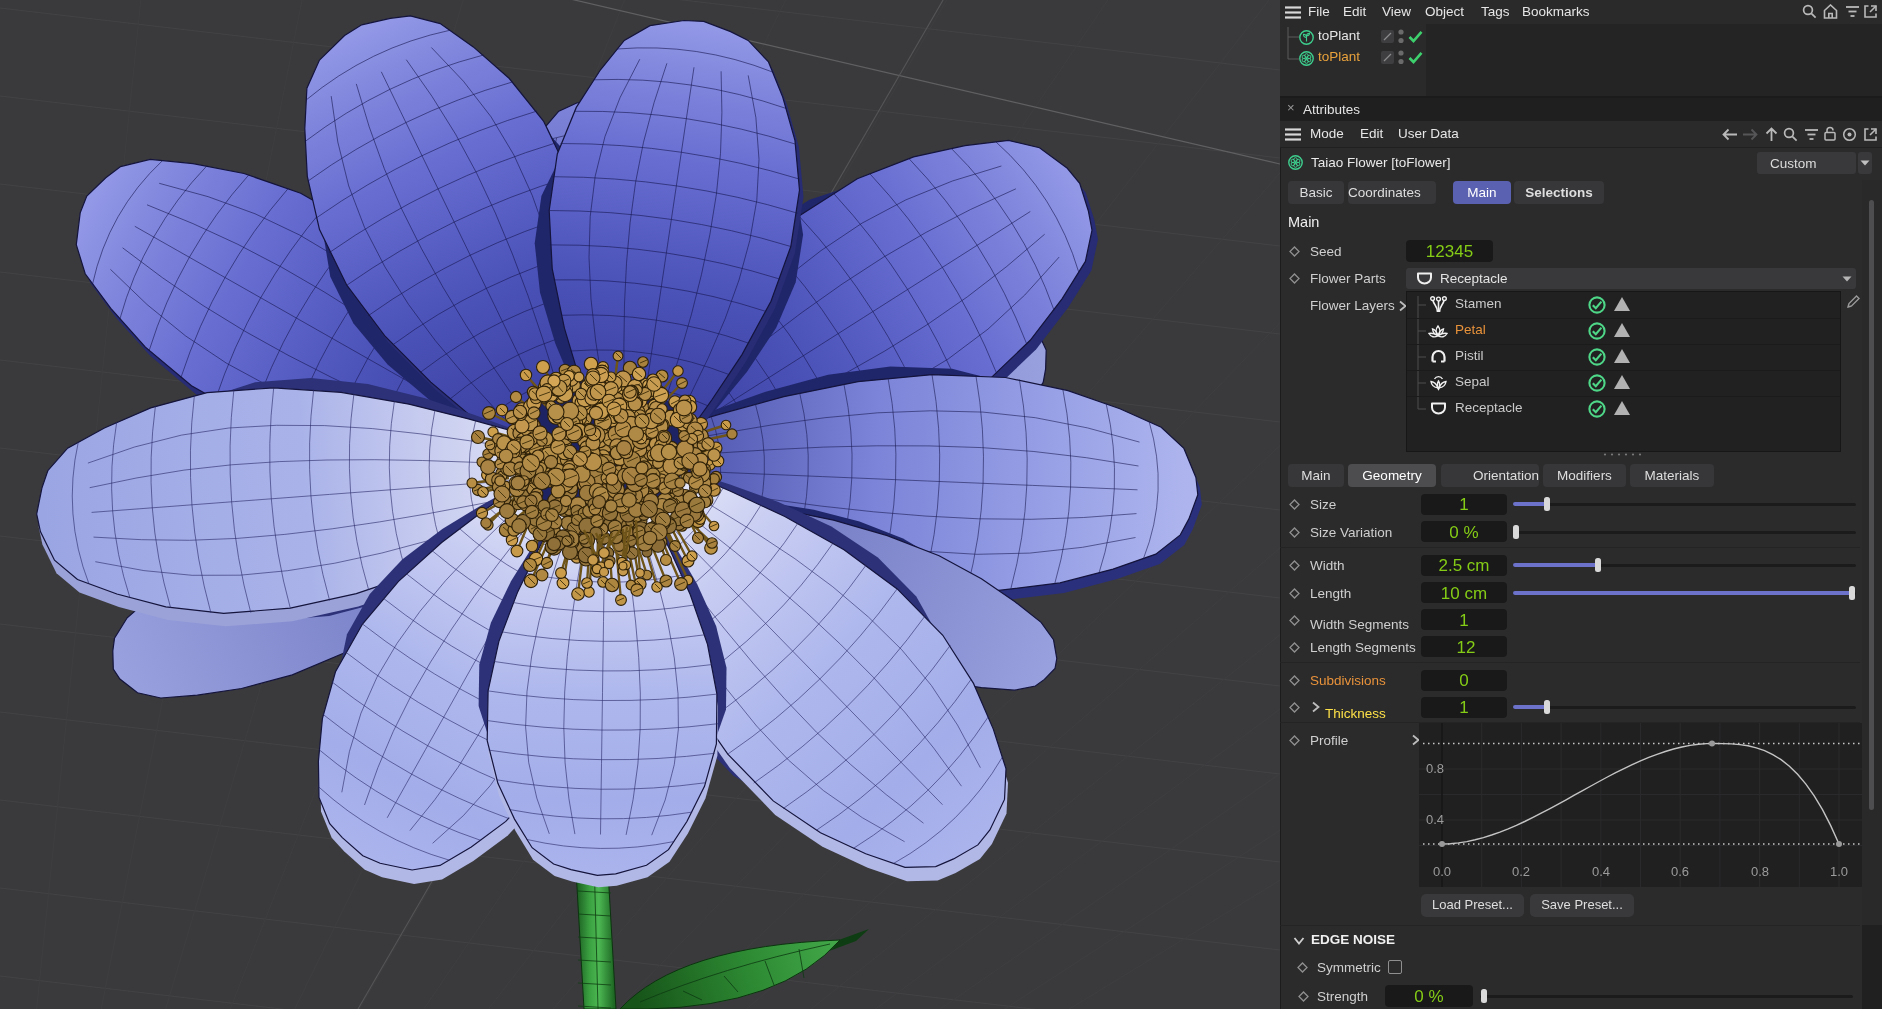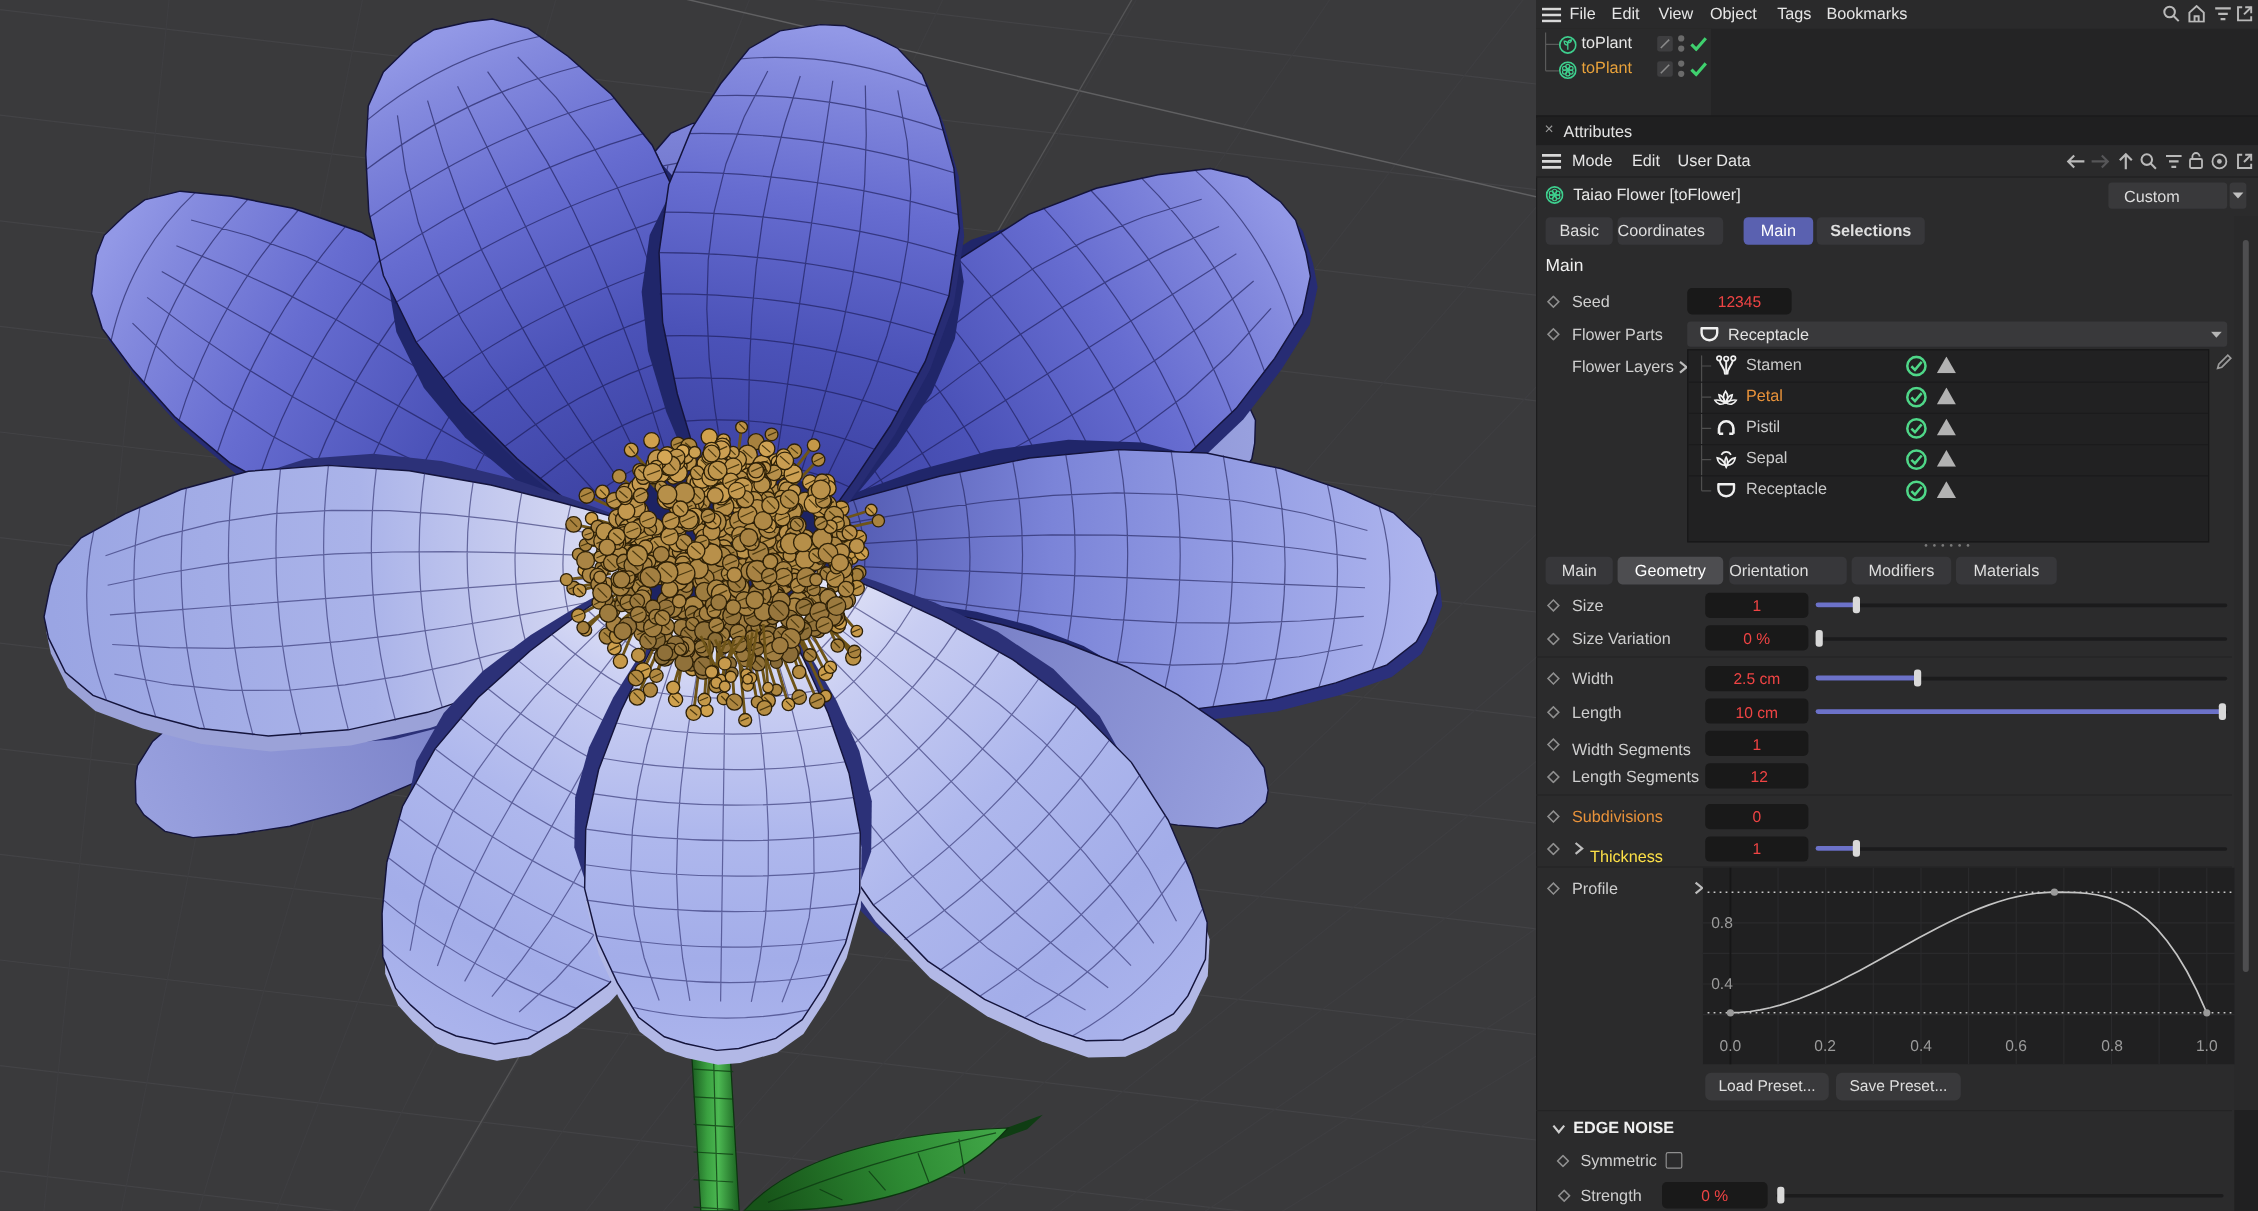--- a/index.html
+++ b/index.html
@@ -1,20 +1,20 @@
 <!DOCTYPE html>
 <html><head><meta charset="utf-8"><title>c4d</title>
 <style>
 html,body{margin:0;padding:0;width:1882px;height:1009px;overflow:hidden;background:#2b2b2c;
 font-family:"Liberation Sans",sans-serif;}
 #vp{position:absolute;left:0;top:0;width:1280px;height:1009px;background:#3a3a3c;overflow:hidden;}
 #panel{position:absolute;left:1280px;top:0;width:602px;height:1009px;background:#2b2b2c;overflow:hidden;}
 .mtx{font-size:13.5px;color:#e6e6e6;white-space:nowrap;line-height:18px;}
 .ltx{font-size:13.5px;color:#cfcfcf;white-space:nowrap;line-height:18px;}
-.vtx{font-size:13px;color:#ef4444;white-space:nowrap;line-height:18px;}
+.vtx{font-size:17px;color:#84cc16;white-space:nowrap;line-height:18px;}
 svg{display:block}
 </style></head>
 <body>
 <div id="vp">
     <svg width="1280" height="1009" viewBox="0 0 1280 1009" style="position:absolute;left:0;top:0">
 <defs>
 <linearGradient id="gB5" x1="520" y1="445" x2="92" y2="202" gradientUnits="userSpaceOnUse">
           <stop offset="0" stop-color="#3a3f9e"></stop>
           <stop offset="0.35" stop-color="#4b52b8"></stop>
           <stop offset="0.65" stop-color="#666cd0"></stop>
@@ -1670,21 +1670,21 @@
     <div style="position:absolute;left:8px;top:464px;width:56px;height:23px;background:#37373a;border-radius:4px"></div>
     <div class="" style="position:absolute;left:8px;top:467px;">
       <div style="width:56px;text-align:center;color:#dedede" class="mtx">Main</div>
     </div>
     <div style="position:absolute;left:68px;top:464px;width:88px;height:23px;background:#4d4d50;border-radius:4px"></div>
     <div class="" style="position:absolute;left:68px;top:467px;">
       <div style="width:88px;text-align:center;color:#ffffff" class="mtx">Geometry</div>
     </div>
     <div style="position:absolute;left:161px;top:464px;width:98px;height:23px;background:#37373a;border-radius:4px"></div>
     <div class="" style="position:absolute;left:161px;top:467px;">
-      <div style="width:98px;text-align:left;color:#dedede" class="mtx">Orientation</div>
+      <div style="width:98px;text-align:right;color:#dedede" class="mtx">Orientation</div>
     </div>
     <div style="position:absolute;left:263px;top:464px;width:83px;height:23px;background:#37373a;border-radius:4px"></div>
     <div class="" style="position:absolute;left:263px;top:467px;">
       <div style="width:83px;text-align:center;color:#dedede" class="mtx">Modifiers</div>
     </div>
     <div style="position:absolute;left:350px;top:464px;width:84px;height:23px;background:#37373a;border-radius:4px"></div>
     <div class="" style="position:absolute;left:350px;top:467px;">
       <div style="width:84px;text-align:center;color:#dedede" class="mtx">Materials</div>
     </div>
     <svg style="position:absolute;left:9px;top:499px" width="11" height="11" viewBox="0 0 11 11">

